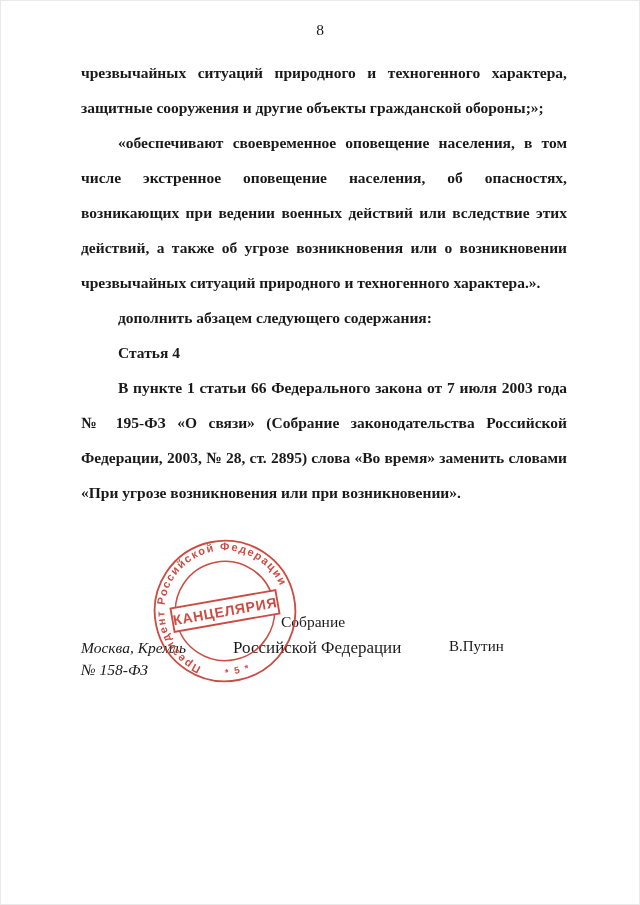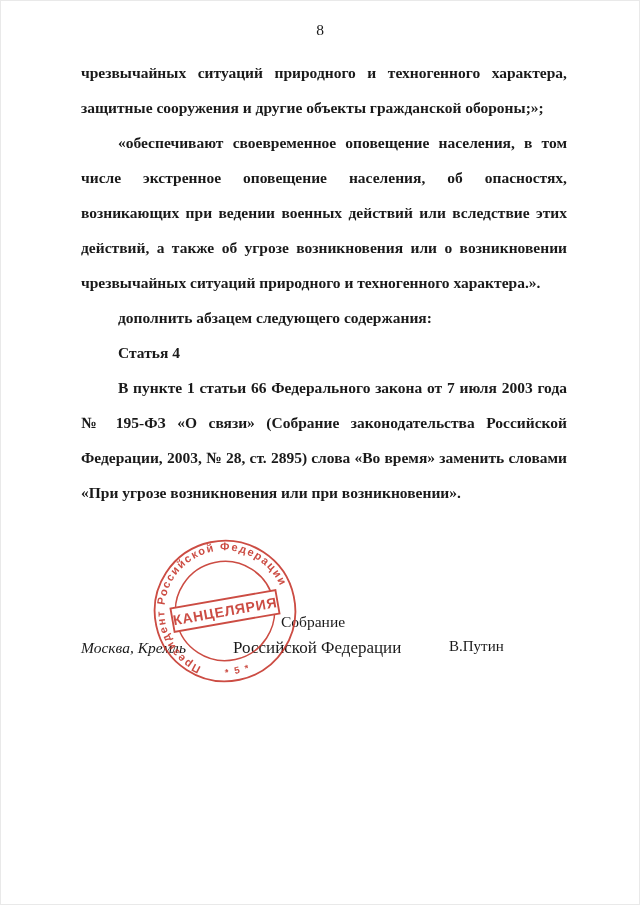--- a/index.html
+++ b/index.html
@@ -123,20 +123,21 @@
     <p class="para heading">Статья 4</p>
     <p class="para">В пункте 1 статьи 66 Федерального закона от 7 июля 2003 года № 195-ФЗ «О связи» (Собрание законодательства Российской Федерации, 2003, № 28, ст. 2895) слова «Во время» заменить словами «При угрозе возникновения или при возникновении».</p>
   </div>
 
   <div class="sig-line1">Собрание</div>
   <div class="sig-line2">Российской Федерации</div>
   <div class="sig-name">В.Путин</div>
 
   <div class="footer">
     <div>Москва, Кремль</div>
+    <div>№ 158-ФЗ</div>
   </div>
 
   <div class="stamp">
     <svg viewBox="0 0 200 200" xmlns="http://www.w3.org/2000/svg">
       <defs>
         <path id="ringPath" d="M 18,100 a 82,82 0 1,1 164,0 a 82,82 0 1,1 -164,0" fill="none"></path>
       </defs>
       <circle cx="100" cy="100" r="95" fill="none" stroke-width="2.5" stroke="#c5342a"></circle>
       <circle cx="100" cy="100" r="67" fill="none" stroke-width="2" stroke="#c5342a"></circle>
       <g transform="rotate(-55 100 100)">

